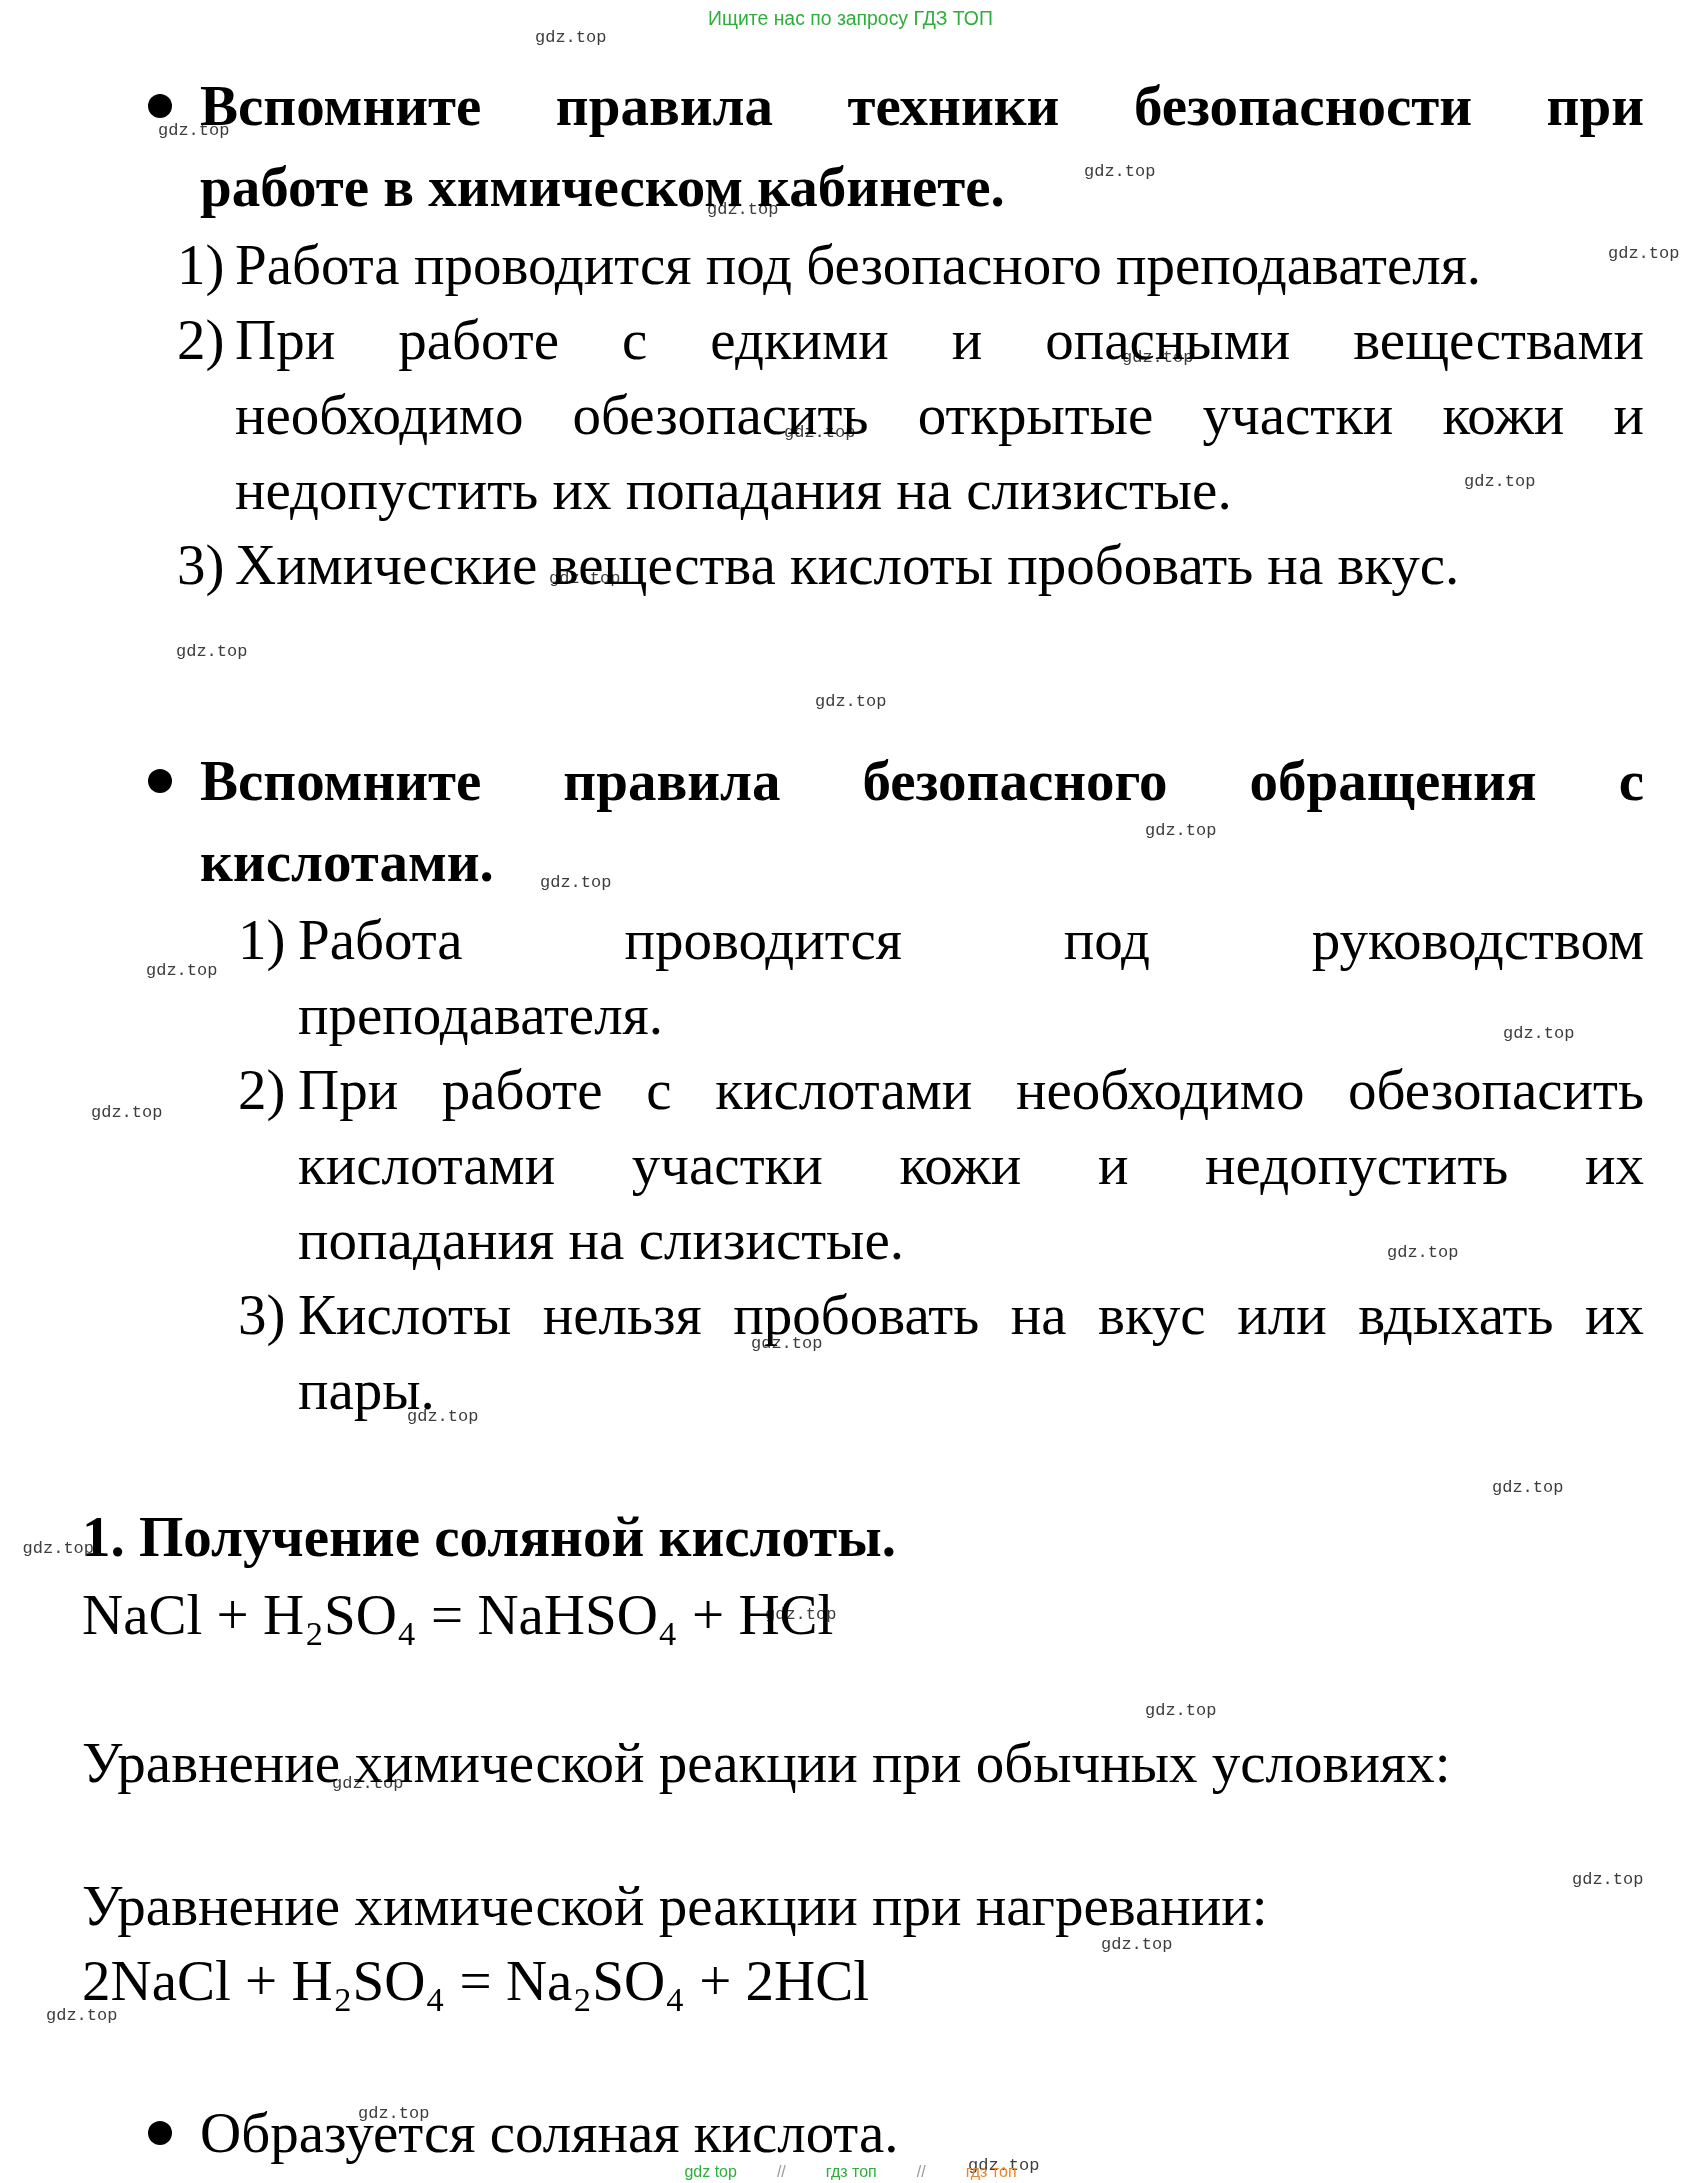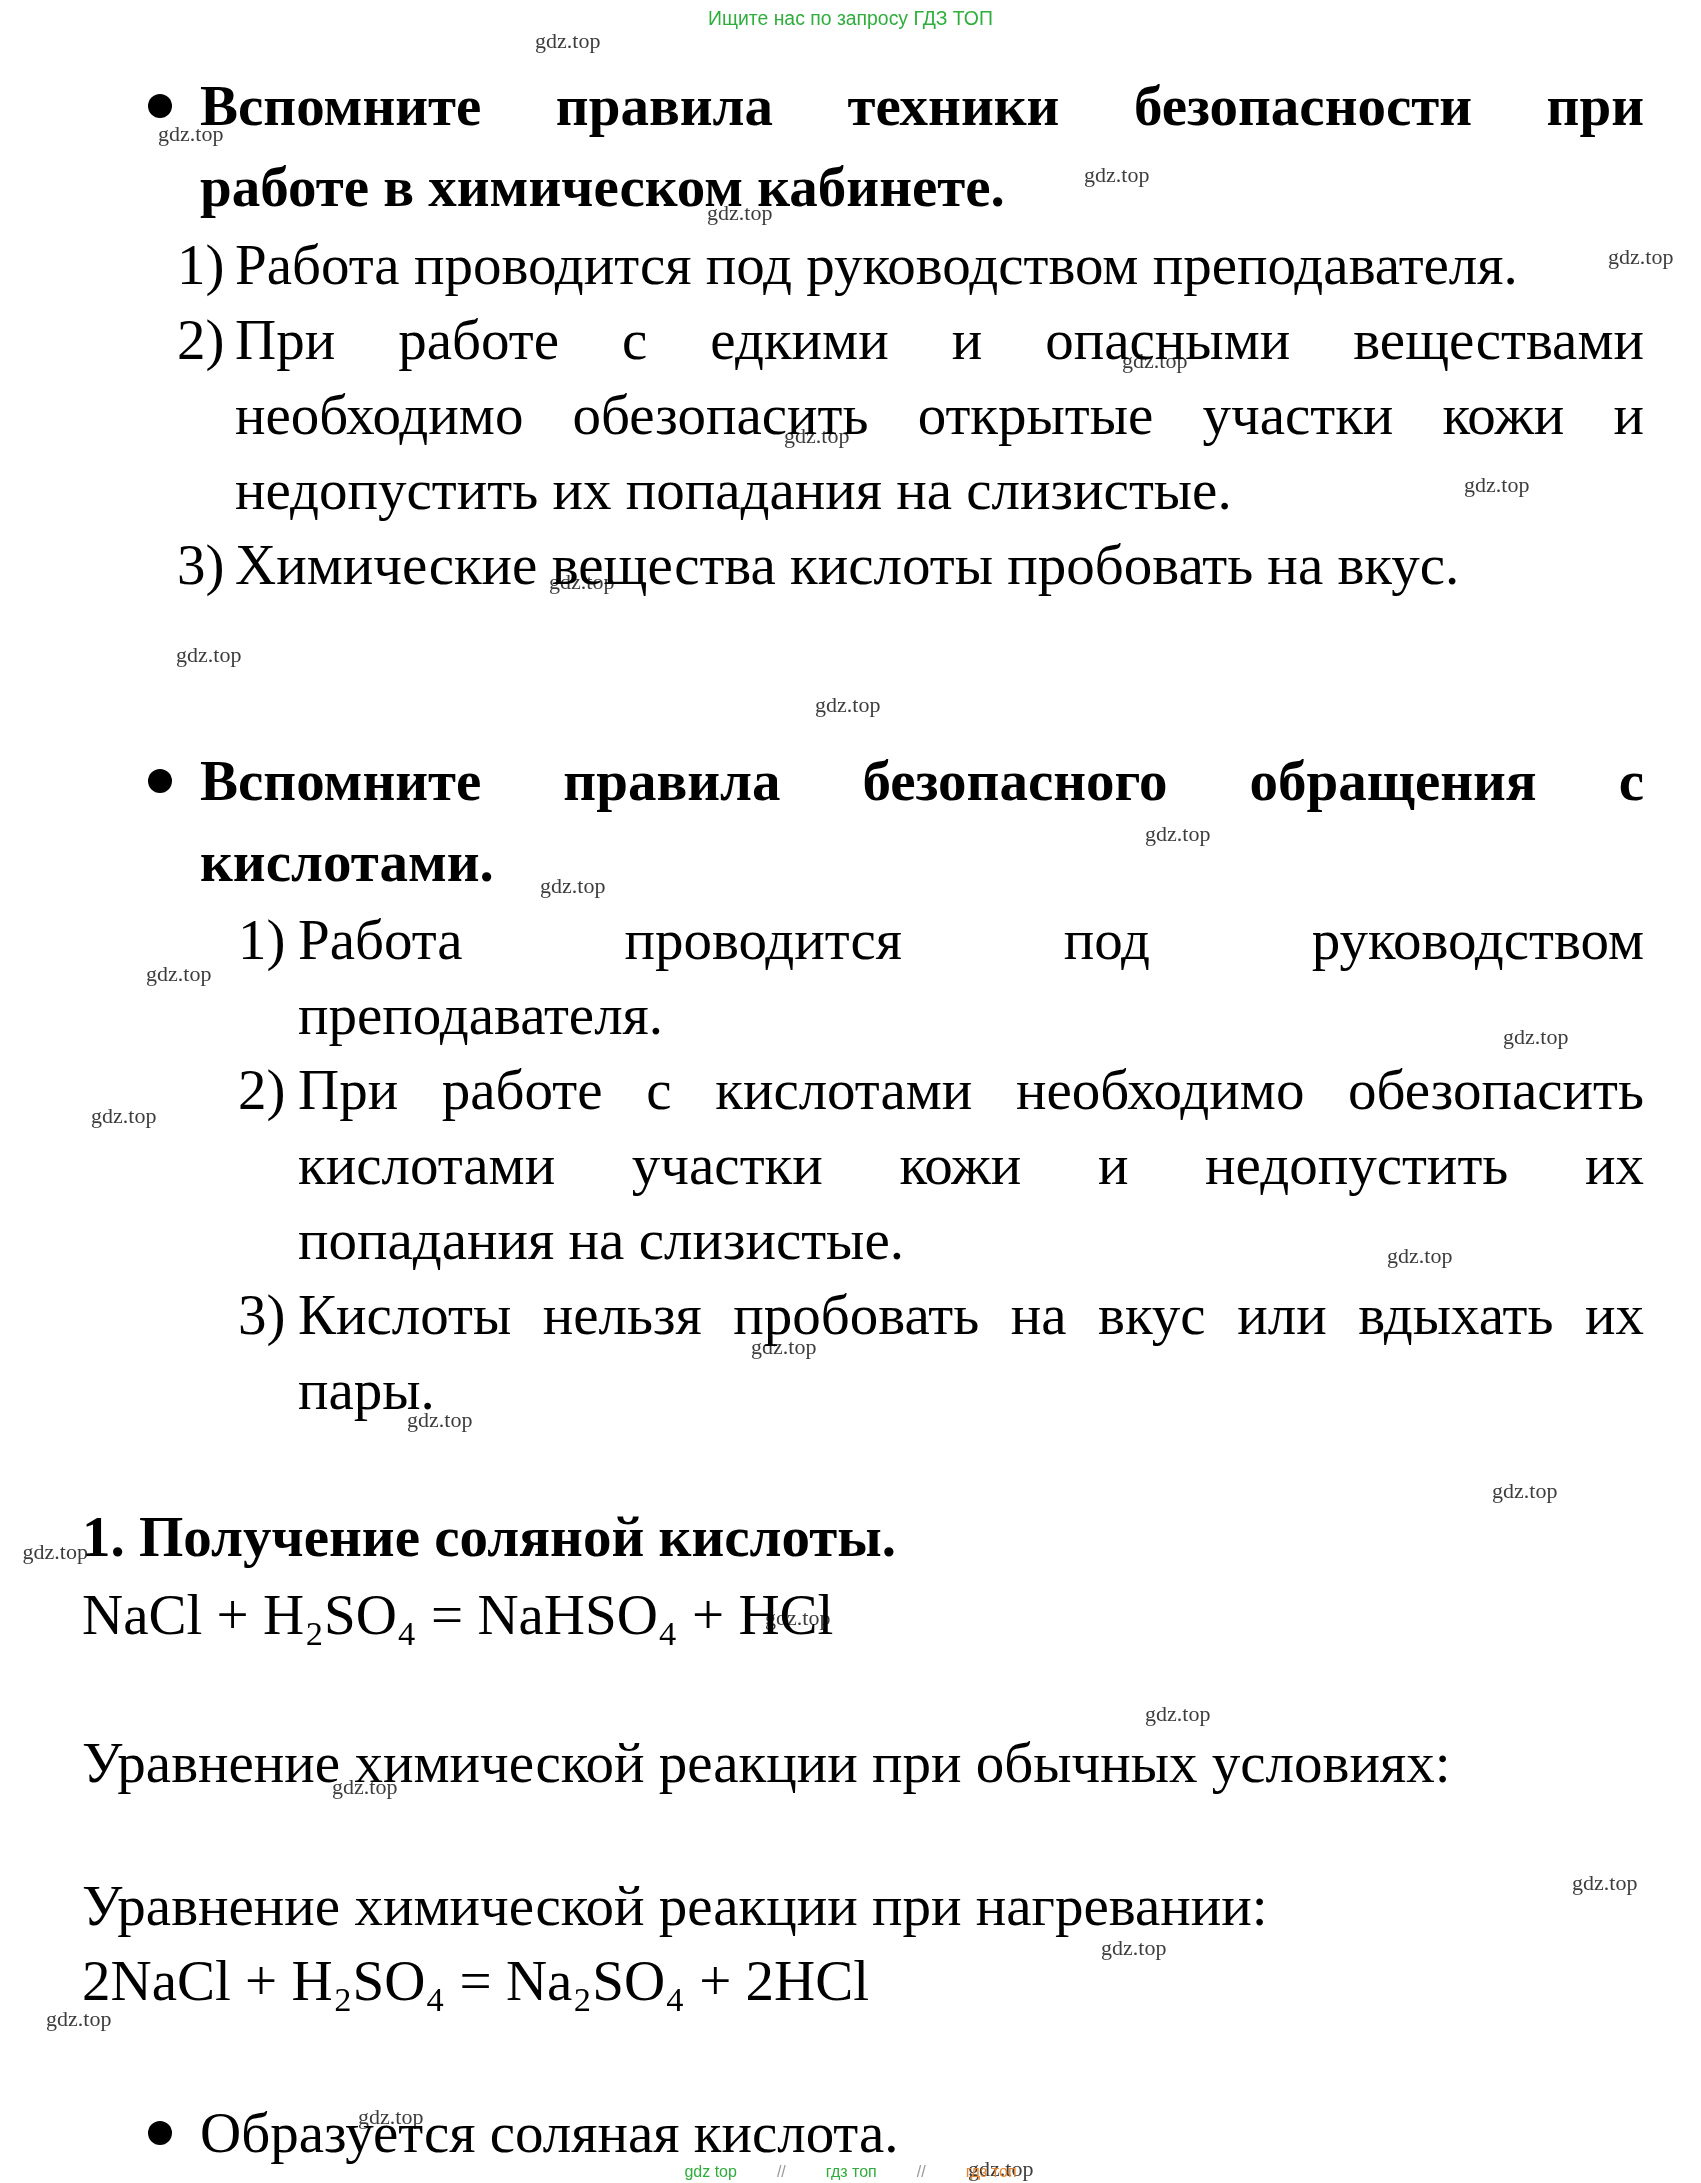--- a/index.html
+++ b/index.html
@@ -9,21 +9,21 @@
     background:#ffffff; color:#000;
     font-family:"Liberation Serif","DejaVu Serif",serif;
     border-radius:25px;
   }
   .banner {
     position:absolute; top:6.5px; left:0; width:100%; text-align:center;
     font-family:"Liberation Sans","DejaVu Sans",sans-serif; font-size:19.4px;
   }
   .wm {
     position:absolute; white-space:nowrap;
-    font-family:Liberation Serif, serif; font-size:22px;
+    font-family:Liberation Mono, monospace; font-size:17px;
   }
   .content {
     position:absolute; top:65px; left:0; right:0; padding-right:57px;
     font-size:57px; line-height:75px;margin-left:12px;
   }
   .heading { font-weight:bold; line-height:81px; }
   .b-item { position:relative; padding-left:188px; }
   .dot {
     position:absolute; left:136px; width:24px; height:24px;
     border-radius:50%; background:#000;
@@ -99,21 +99,21 @@
 
     <section id="sec1">
       <div class="b-item heading">
         <span class="dot"></span>
         <div class="jline">Вспомните правила техники безопасности при</div>
         <div class="line">работе в химическом кабинете.</div>
       </div>
       <div class="ol1">
         <div class="item">
           <span class="num">1)</span>
-          <div class="line">Работа проводится под руководством преподавателя.</div>
+          <div class="line">Работа проводится под безопасного преподавателя.</div>
         </div>
         <div class="item">
           <span class="num">2)</span>
           <div class="jline">При работе с едкими и опасными веществами</div>
           <div class="jline">необходимо обезопасить открытые участки кожи и</div>
           <div class="line">недопустить их попадания на слизистые.</div>
         </div>
         <div class="item">
           <span class="num">3)</span>
           <div class="line">Химические вещества кислоты пробовать на вкус.</div>

